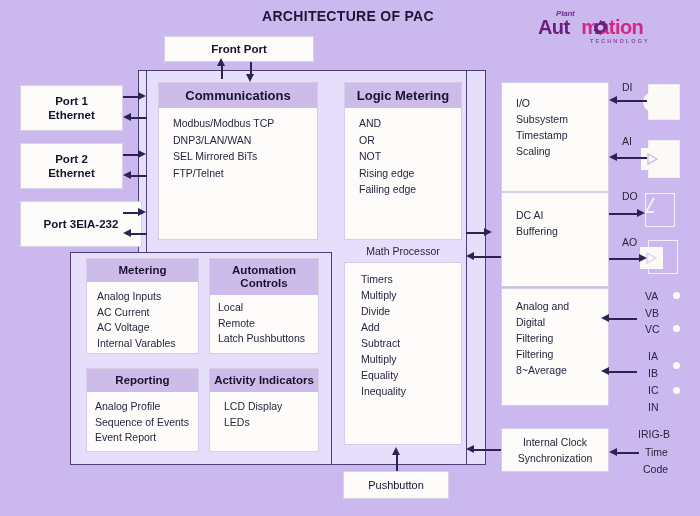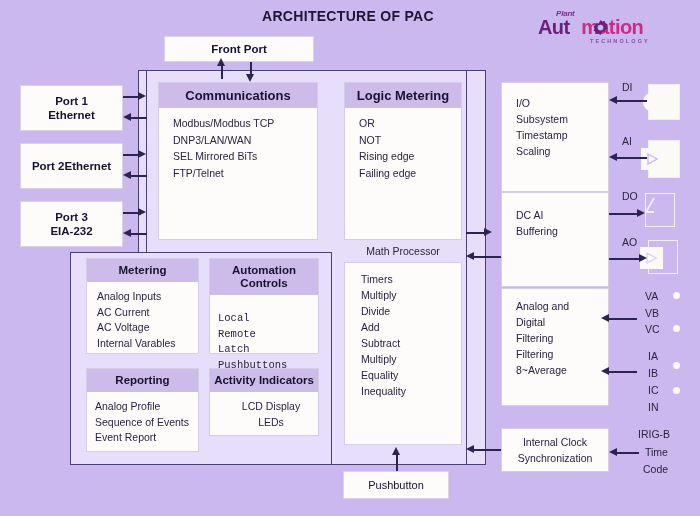--- a/index.html
+++ b/index.html
@@ -123,25 +123,25 @@
 
 <div class="abs ar ar-v" style="left:221px;top:62px;height:17px;"></div>
 <div class="head head-u" style="left:217.2px;top:58px;"></div>
 <div class="abs ar ar-v" style="left:250px;top:62px;height:13px;"></div>
 <div class="head head-d" style="left:246.2px;top:74px;"></div>
 
 <div class="abs wbox" style="left:20px;top:85px;width:103px;height:46px;flex-direction:column;">
   <span>Port 1</span>
   <span>Ethernet</span>
 </div>
-<div class="abs wbox" style="left:20px;top:143px;width:103px;height:46px;flex-direction:row;">
+<div class="abs wbox" style="left:20px;top:143px;width:103px;height:46px;flex-direction:column;">
   <span>Port 2</span>
   <span>Ethernet</span>
 </div>
-<div class="abs wbox" style="left:20px;top:201px;width:103px;height:46px;flex-direction:column;">
+<div class="abs wbox" style="left:20px;top:201px;width:122px;height:46px;flex-direction:row;">
   <span>Port 3</span>
   <span>EIA-232</span>
 </div>
 
 <div class="abs ar ar-h" style="left:123px;top:96px;width:18px;"></div>
 <div class="head head-r" style="left:138px;top:91.6px;"></div>
 <div class="abs ar ar-h" style="left:131px;top:117px;width:16px;"></div>
 <div class="head head-l" style="left:123px;top:112.6px;"></div>
 
 <div class="abs ar ar-h" style="left:123px;top:154px;width:18px;"></div>
@@ -160,20 +160,21 @@
     <div>Modbus/Modbus TCP</div>
     <div>DNP3/LAN/WAN</div>
     <div>SEL Mirrored BiTs</div>
     <div>FTP/Telnet</div>
   </div>
 </div>
 
 <div class="abs card" style="left:344px;top:82px;width:118px;height:158px;">
   <div class="card-hd">Logic Metering</div>
   <div class="card-bd">
+    <div>AND</div>
     <div>OR</div>
     <div>NOT</div>
     <div>Rising edge</div>
     <div>Failing edge</div>
   </div>
 </div>
 
 <div class="abs sublabel" style="left:344px;top:245px;width:118px;">Math Processor</div>
 <div class="abs listbox" style="left:344px;top:262px;width:118px;height:183px;padding:8px 0 0 16px;">
   <div>Timers</div>
@@ -193,39 +194,39 @@
   <div class="card-bd tight" style="padding-left:10px;">
     <div>Analog Inputs</div>
     <div>AC Current</div>
     <div>AC Voltage</div>
     <div>Internal Varables</div>
   </div>
 </div>
 
 <div class="abs card" style="left:209px;top:258px;width:110px;height:96px;">
   <div class="card-hd sm">Automation Controls</div>
-  <div class="card-bd tight" style="padding-left:8px;padding-top:16px;font-family:Liberation Mono, monospace;">
+  <div class="card-bd tight" style="padding-left:8px;padding-top:5px;">
     <div>Local</div>
     <div>Remote</div>
     <div>Latch Pushbuttons</div>
   </div>
 </div>
 
 <div class="abs card" style="left:86px;top:368px;width:113px;height:84px;">
   <div class="card-hd sm">Reporting</div>
   <div class="card-bd tight" style="padding-left:8px;">
     <div>Analog Profile</div>
     <div>Sequence of Events</div>
     <div>Event Report</div>
   </div>
 </div>
 
-<div class="abs card" style="left:209px;top:368px;width:110px;height:68px;">
+<div class="abs card" style="left:209px;top:368px;width:110px;height:84px;">
   <div class="card-hd sm">Activity Indicators</div>
-  <div class="card-bd tight" style="padding-top:7px;text-align:center;">
+  <div class="card-bd tight" style="padding-top:7px;">
     <div>LCD Display</div>
     <div>LEDs</div>
   </div>
 </div>
 
 <div class="abs wbox" style="left:343px;top:471px;width:106px;height:28px;font-weight:normal;font-size:11px;">Pushbutton</div>
 <div class="abs ar ar-v" style="left:396px;top:452px;height:19px;"></div>
 <div class="head head-u" style="left:392.2px;top:447px;"></div>
 
 <div class="abs listbox" style="left:501px;top:82px;width:108px;height:110px;padding:12px 0 0 14px;">

